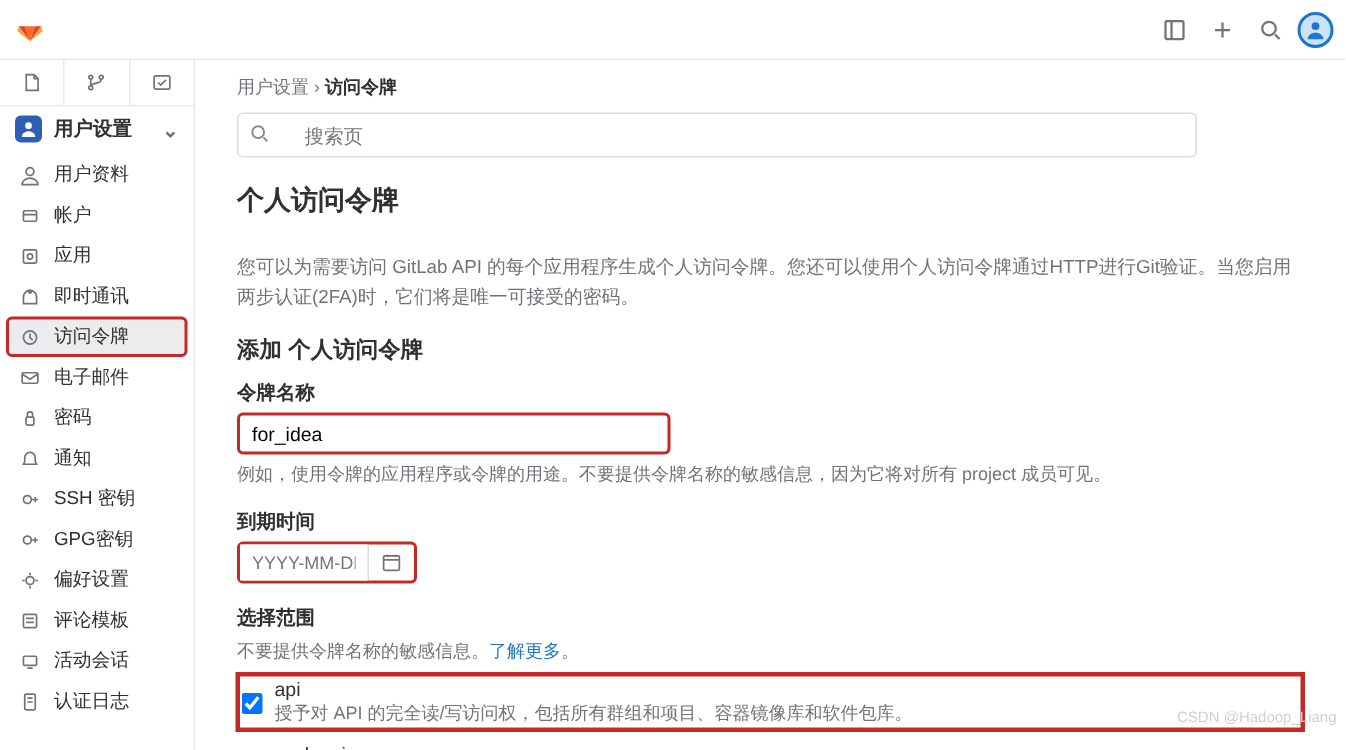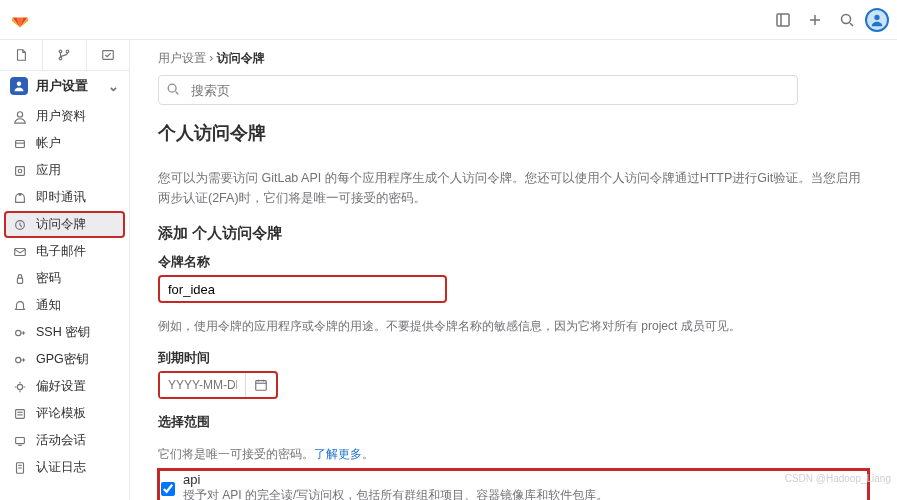--- a/index.html
+++ b/index.html
@@ -17,27 +17,27 @@
 .section-hdr{display:flex;align-items:center;padding:6px 10px;font-weight:600;gap:8px;color:#303030}
 .section-hdr .sq{width:18px;height:18px;border-radius:4px;background:#2e5fb7;display:flex;align-items:center;justify-content:center;color:#fff}
 .nav{padding:2px 4px}
 .nav-item{display:flex;align-items:flex-end;gap:8px;padding:5px 8px;border-radius:4px;color:#303030;cursor:pointer;font-size:12.5px}
 .nav-item.active{background:#ececef;border:2px solid #c62828;padding:3px 6px}
 .nav-icon{width:16px;height:16px;display:flex;align-items:center;justify-content:center;color:#737278}
 .main{flex:1;overflow-y:auto;padding:10px 28px 24px 28px}
 .crumbs{font-size:12px;color:#737278;margin-bottom:8px}
 .crumbs b{color:#303030;font-weight:600}
 .search{position:relative;margin-bottom:16px}
-.search input{width:100%;max-width:640px;height:30px;border:1px solid #dcdcde;border-radius:4px;padding:0 8px 0 32px;font-size:13px}
+.search input{width:100%;max-width:640px;height:30px;border:1px solid #dcdcde;border-radius:4px;padding:0 8px 0 44px;font-size:13px}
 .search .sicon{position:absolute;left:8px;top:7px;color:#89888d}
 h1{font-size:18px;font-weight:600;margin-bottom:23px}
 .desc{font-size:12.5px;color:#737278;margin-bottom:16px;line-height:1.6}
 h3{font-size:15px;font-weight:600;margin-bottom:10px}
 .label{font-size:13px;font-weight:600;margin-bottom:4px;display:block}
-.hint{font-size:12px;color:#737278;margin-top:14px;line-height:1.5}
+.hint{font-size:12px;color:#737278;margin-top:4px;line-height:1.5}
 .field{margin-bottom:14px}
 .text-input{height:28px;border:1px solid #dcdcde;border-radius:4px;padding:0 8px;font-size:13px}
 .hl-red{border:2px solid #c62828}
 .name-input{width:289px}
 .date-wrap{display:inline-flex;align-items:center;border:1px solid #dcdcde;border-radius:4px;height:28px}
 .date-wrap.hl-red{border:2px solid #c62828}
 .date-wrap input{border:none;height:24px;padding:0 8px;width:85px;font-size:12px;outline:none}
 .date-wrap .cal{padding:0 8px;border-left:1px solid #dcdcde;color:#737278;height:100%;display:flex;align-items:center}
 .link{color:#1f75cb;cursor:pointer}
 .scopes{margin-top:6px}
@@ -291,21 +291,21 @@
               <line x1="2" y1="6" x2="14" y2="6"></line>
               <line x1="5" y1="2" x2="5" y2="4"></line>
               <line x1="11" y1="2" x2="11" y2="4"></line>
             </svg>
           </span>
       </div>
     </div>
 
     <div class="field">
       <label class="label">选择范围</label>
-      <div class="hint"><span>它们将是唯一可接受的密码。</span><a class="link">了解更多</a><span>。</span></div>
+      <div class="hint"><span>不要提供令牌名称的敏感信息。</span><a class="link">了解更多</a><span>。</span></div>
       <div class="scopes" id="scopes">
           <div class="scope hl-red">
             <input type="checkbox" checked="" style="">
             <div>
               <div class="scope-name">api</div>
               <div class="scope-desc">授予对 API 的完全读/写访问权，包括所有群组和项目、容器镜像库和软件包库。</div>
             </div>
           </div>
           <div class="scope">
             <input type="checkbox" style="">

